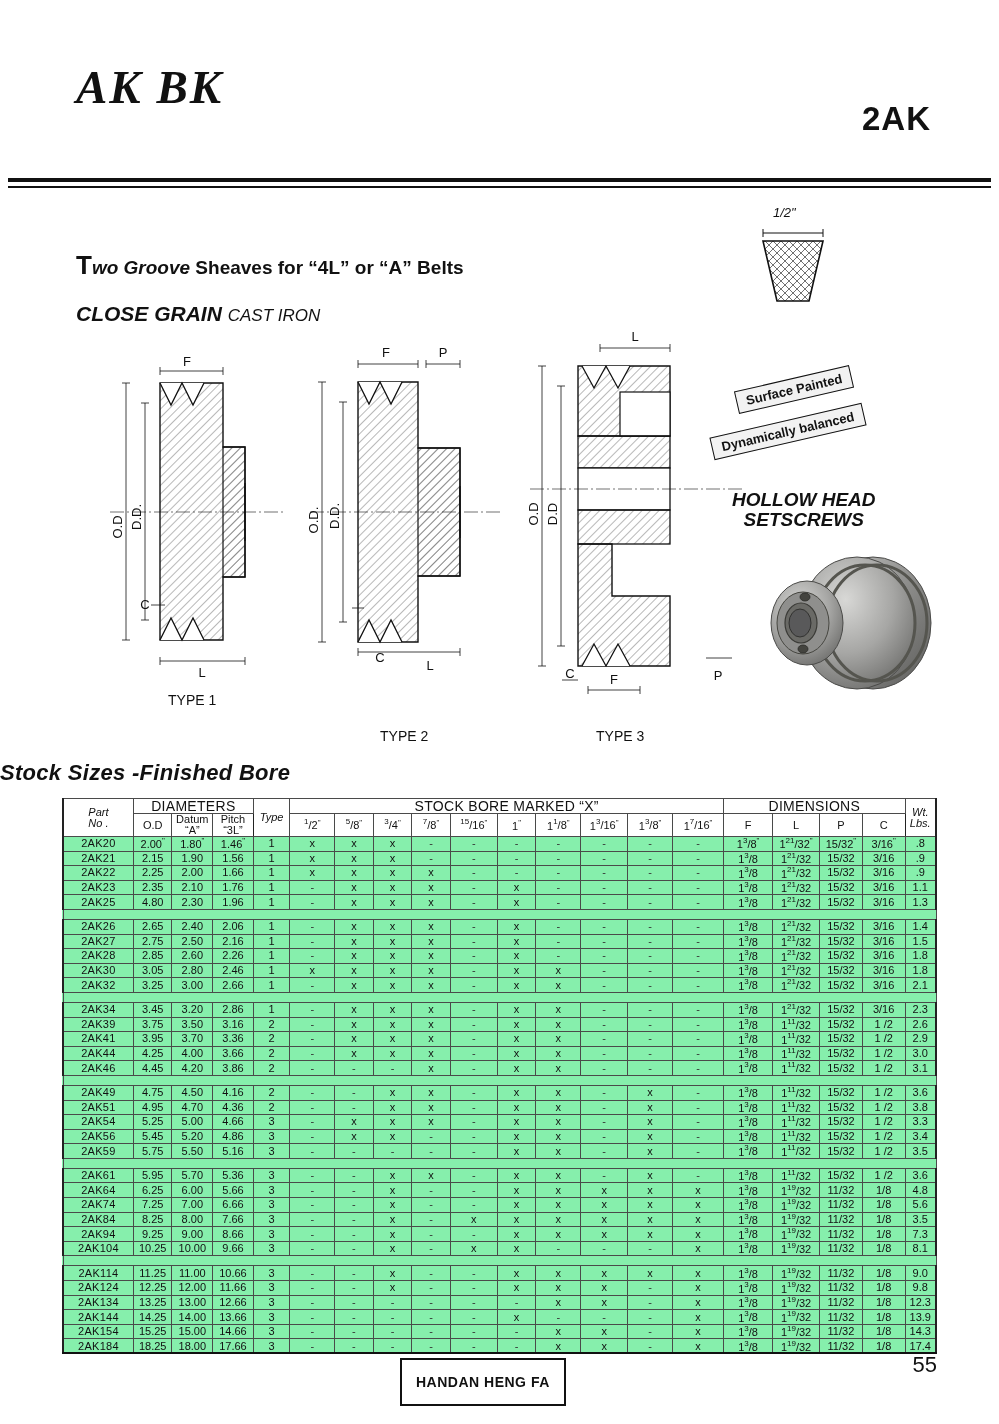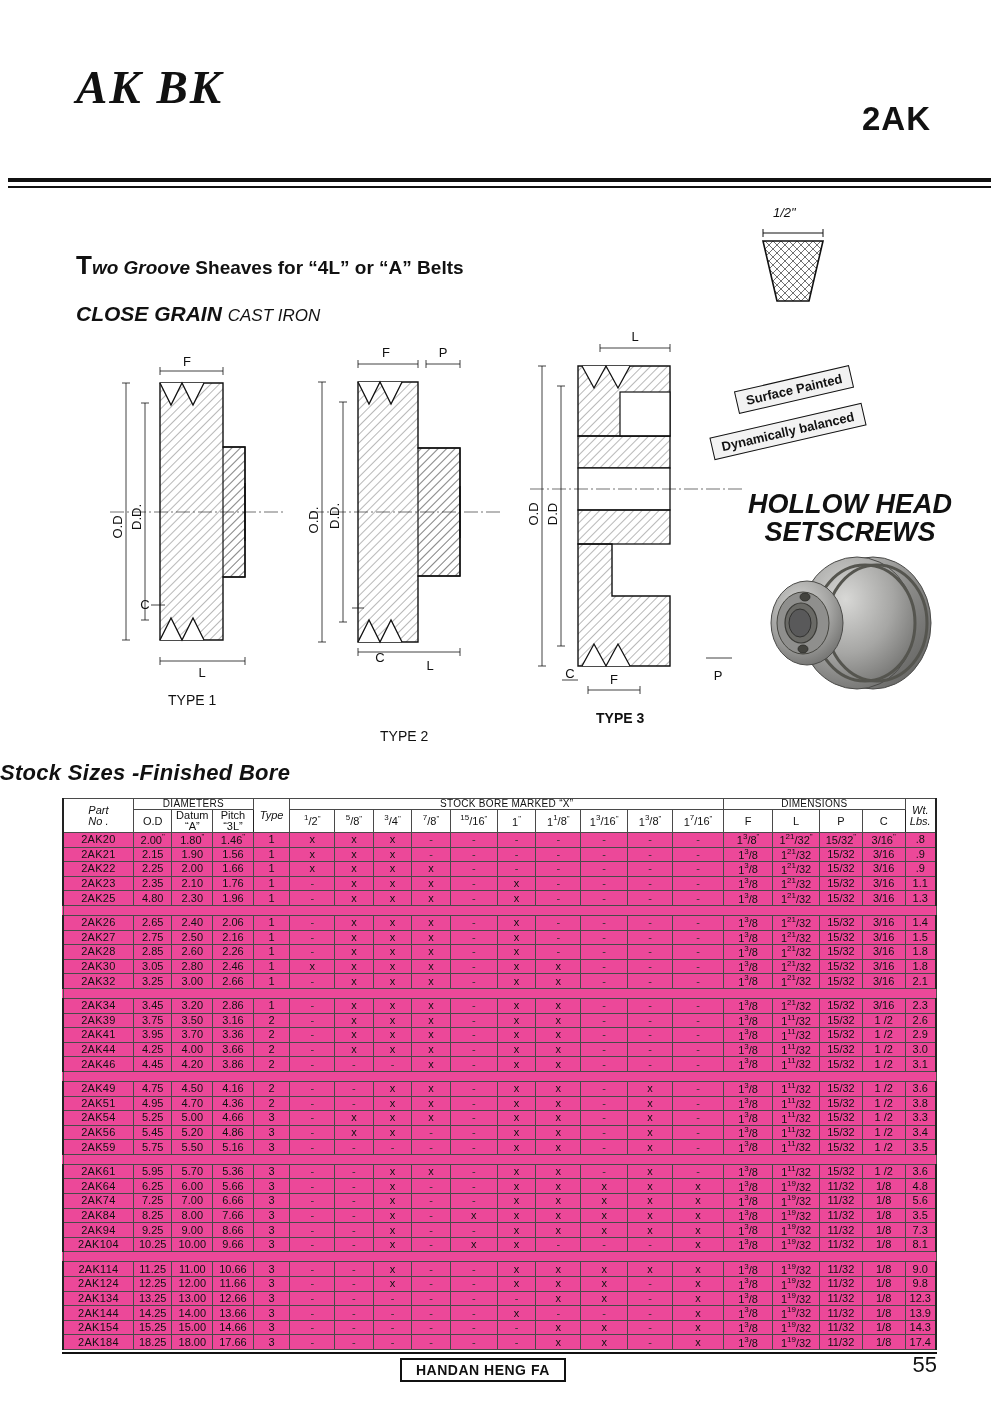--- a/index.html
+++ b/index.html
@@ -43,73 +43,73 @@
   .belt-dim{position:absolute;left:28px;top:0px;font-size:13px;font-style:italic;}
 
   
   .tag{
     position:absolute;border:1.5px solid #111;background:#f2f2f2;
     font-size:13px;font-weight:bold;padding:3px 9px;white-space:nowrap;
   }
   .tag-surface{left:735px;top:378px;transform:rotate(-13deg);}
   .tag-dyn{left:710px;top:420px;transform:rotate(-13deg);}
   .hollow{
-    position:absolute;left:748px;top:490px;
-    font-weight:bold;font-style:italic;font-size:27px;line-height:1.05;
+    position:absolute;left:732px;top:490px;
+    font-weight:bold;font-style:italic;font-size:19px;line-height:1.05;
     text-align:center;
   }
 
   
   .photo{position:absolute;left:745px;top:545px;width:195px;height:150px;}
 
   
   .typelab{position:absolute;font-size:14px;}
   .tl1{left:168px;top:692px;}
   .tl2{left:380px;top:728px;}
-  .tl3{left:596px;top:710px;font-weight:bold;}
+  .tl3{left:596px;top:728px;}
 
   .stock-title{
     position:absolute;left:0;right:0;top:760px;text-align:left;
     font-size:22px;font-weight:bold;font-style:italic;letter-spacing:0.3px;
   }
 
   
   svg.draw{position:absolute;}
   .dimtxt{font-family:"Liberation Sans",sans-serif;font-size:13px;fill:#111;}
 
   
   .tbl-wrap{position:absolute;left:62px;top:798px;width:875px;}
   table.spec{
     border-collapse:collapse;width:875px;
     font-size:10.5px;font-family:"Liberation Sans",sans-serif;
-    background:#ec4899;
+    background:#86efac;
   }
   table.spec th, table.spec td{
     border:1px solid #4a4a4a;text-align:center;padding:0;line-height:1.0;
   }
   table.spec thead th{font-weight:normal;background:#fff;}
-  .th-grp{font-size:10px;letter-spacing:0.3px;padding:3px 0 2px;margin-left:12px;}
+  .th-grp{font-size:14px;letter-spacing:0.3px;padding:3px 0 2px;margin-left:12px;}
   .th-sub{font-size:11px;padding:4px 0 5px;}
   .th-part{font-size:11px;font-style:italic;padding:3px 0;}
   td.cell{height:13.6px;font-size:11px;}
   td.part{font-size:11px;letter-spacing:0.3px;}
   tr.gap td{height:9px;border-left:1px solid #4a4a4a;border-right:1px solid #4a4a4a;
             border-top:none;border-bottom:none;}
   .outer-l{border-left:2px solid #222 !important;}
   .outer-r{border-right:2px solid #222 !important;}
   .grp-sep{border-left:1.8px solid #222 !important;}
   sup.q{font-size:8px;vertical-align:super;}
   .frac sup{font-size:8px;vertical-align:super;}
   .mark{font-size:11px;}
   .dash{font-size:11px;color:#333;}
 
   
   .foot-box{
     position:absolute;left:400px;top:1358px;
-    border:2px solid #111;padding:2px 14px;font-size:14px;font-weight:bold;
+    border:2px solid #111;padding:14px 14px;font-size:14px;font-weight:bold;
     letter-spacing:0.5px;background:#fff;
   }
   .foot-rule{position:absolute;left:62px;right:62px;top:1352px;height:2px;background:#111;}
   .pageno{position:absolute;right:62px;top:1352px;font-size:22px;}
 </style>
 </head>
 <body>
 
 <div class="page">
 

